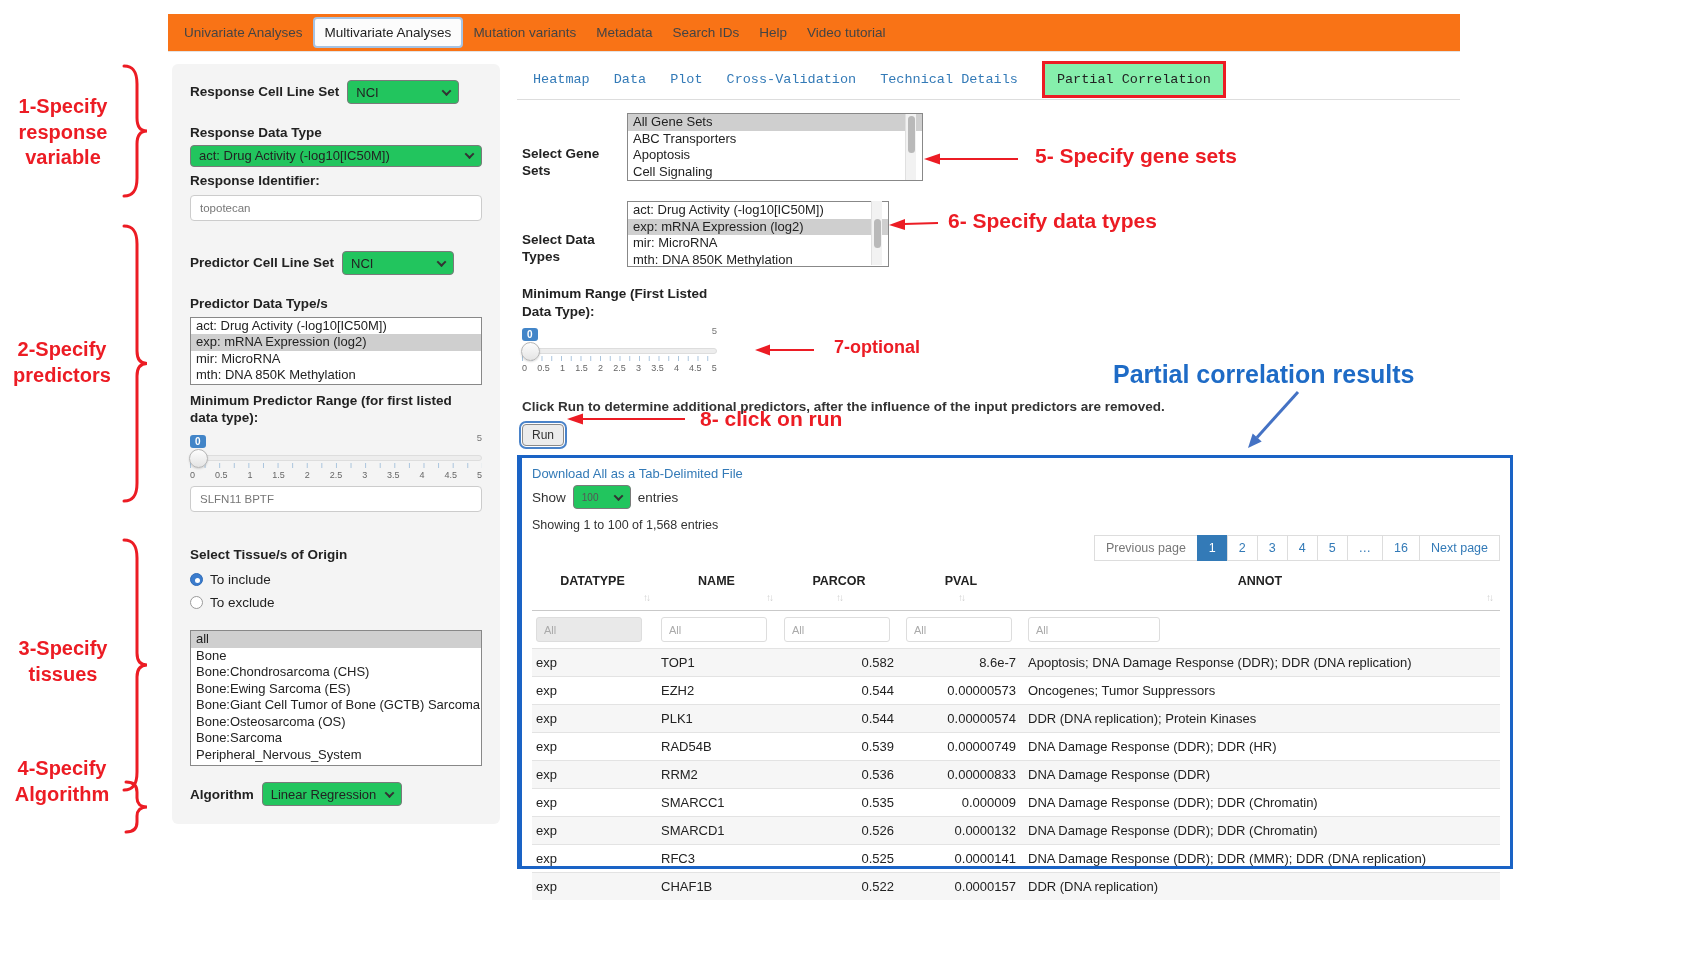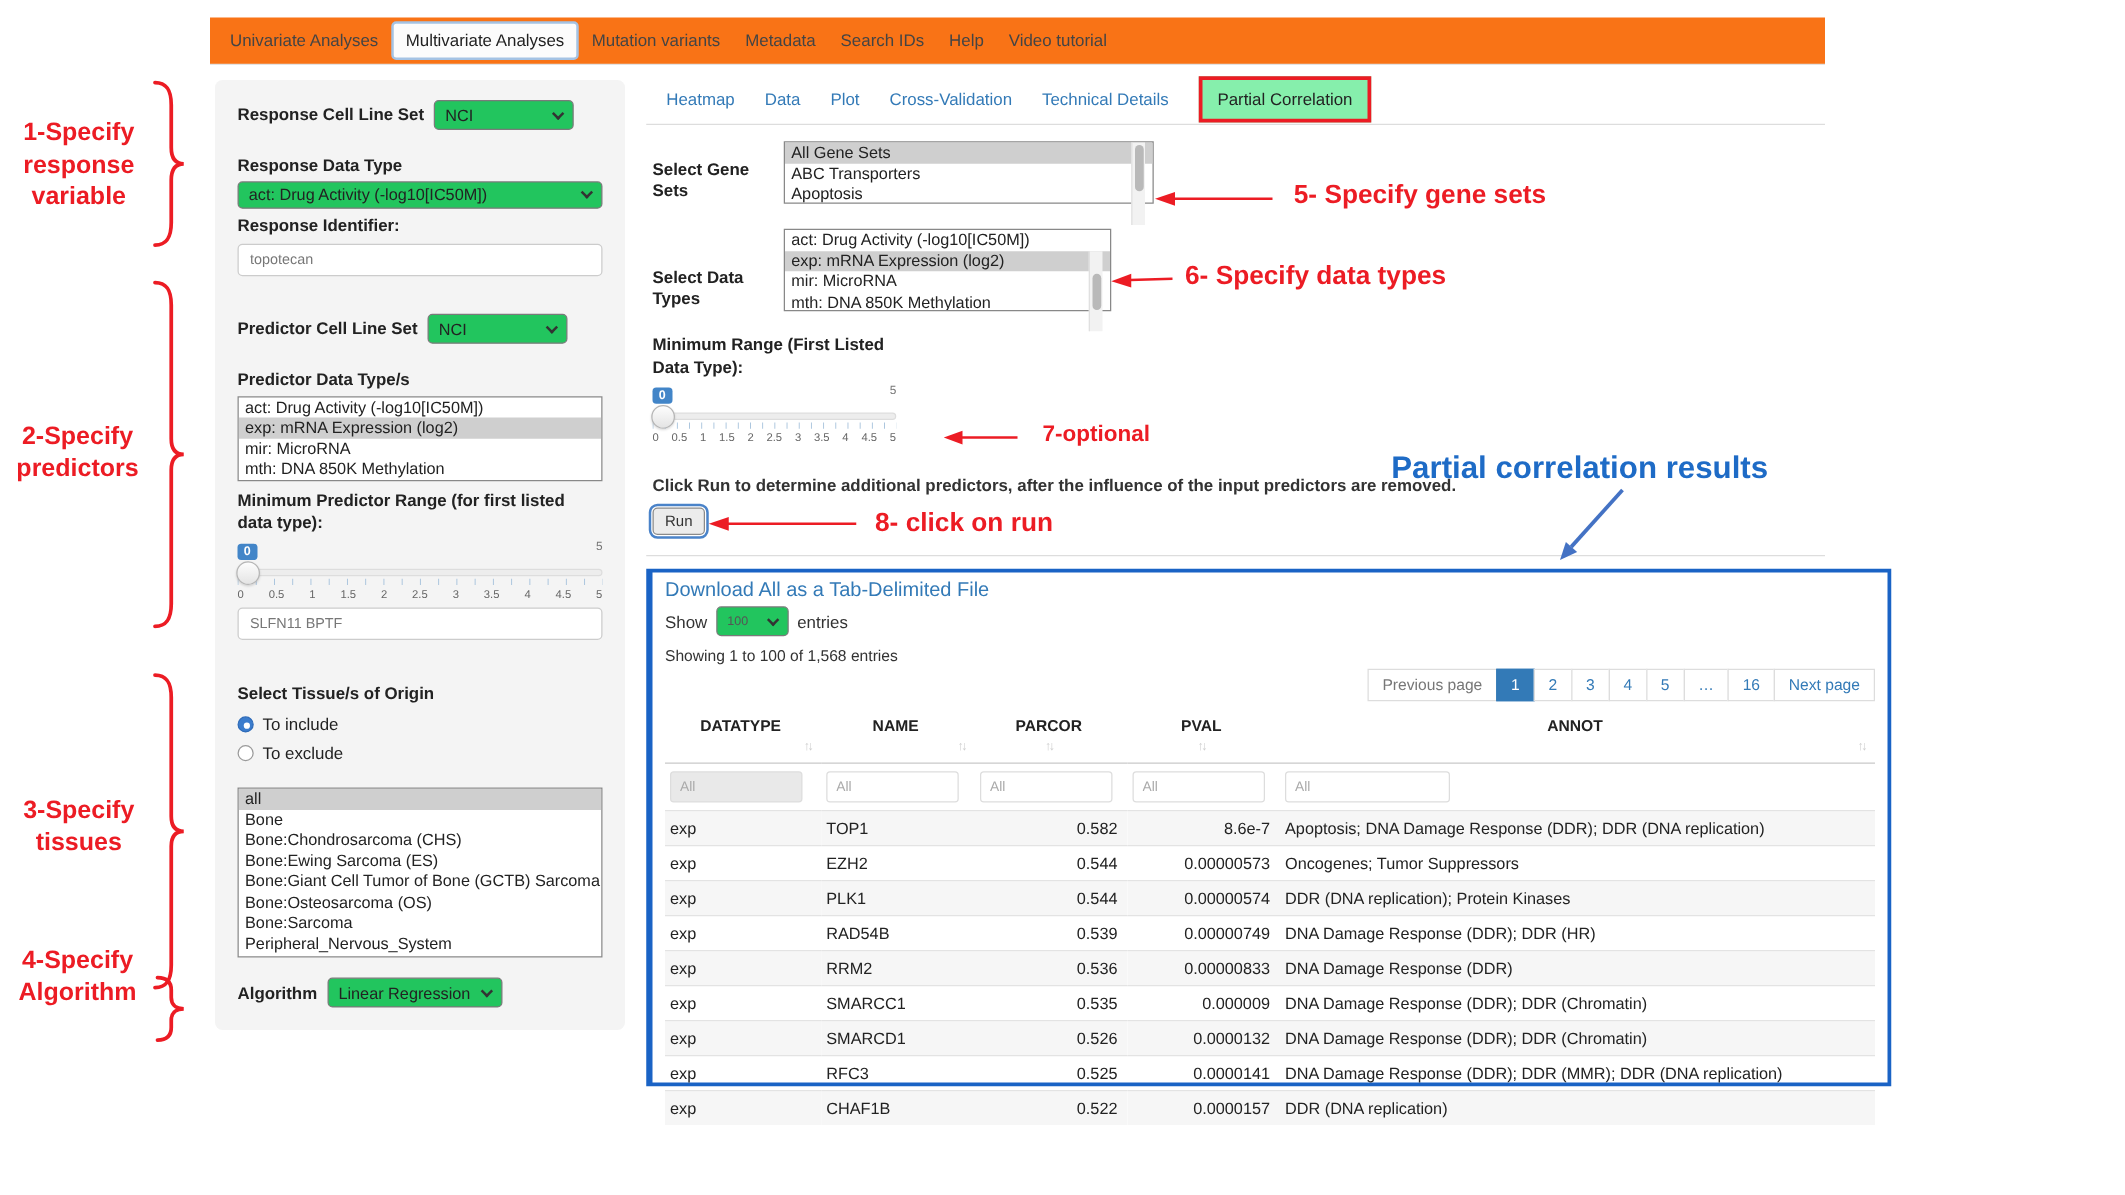--- a/index.html
+++ b/index.html
@@ -52,36 +52,36 @@
   .slider-track{position:relative; height:6px; background:#ededed; border:1px solid #ddd; border-radius:4px; margin-top:6px;}
   .slider-handle{position:absolute; left:-2px; top:-7px; width:19px; height:19px; border-radius:50%;
     background:linear-gradient(#fdfdfd,#e4e4e4); border:1px solid #b5b5b5; box-shadow:0 1px 2px rgba(0,0,0,.15); cursor:grab;}
   .slider-tickmarks{height:5px; margin-top:2px;
     background-image:linear-gradient(to right,#a9c4dd 1px,transparent 1px); background-size:5% 100%; background-repeat:repeat-x;}
   .slider-ticklabels{display:flex; justify-content:space-between; font-size:9px; color:#666; margin-top:2px;}
 
   
   .main{position:absolute; left:517px; top:60px; width:943px;}
   .tabbar{display:flex; align-items:center; gap:24px; height:40px; border-bottom:1px solid #ddd; padding-left:16px;}
-  .tab{font-size:13.5px; color:var(--link-blue); cursor:pointer; white-space:nowrap;}
+  .tab{font-size:13.5px; color:var(--link-blue); cursor:pointer; white-space:nowrap;font-family:Liberation Mono, monospace;}
   .tab.active{color:#222; border:3px solid var(--accent-red); padding:8px 12px; background:#86efac;}
   .field-row{display:flex; align-items:flex-end; gap:8px; margin-top:13px; padding-left:5px;}
   .field-row .blabel{width:97px; text-align:left; padding-bottom:1px;}
-  .gs-box{width:296px; height:50px;}
+  .gs-box{width:296px; height:68px;}
   .dt-box{width:262px; height:66px;}
   .range-block{margin-top:18px; padding-left:5px; width:200px;}
   .run-help{margin-top:26px; padding-left:5px; font-size:13.5px; font-weight:bold; color:#333;}
   .run-btn{margin:10px 0 0 5px; font-size:12px; color:#333; background:#ececec; border:1px solid #8a8a8a; border-radius:4px;
     padding:3px 9px; outline:2px solid #4a83c9; outline-offset:1px; cursor:pointer; font-family:inherit;}
   .main-divider{margin-top:16px; border-bottom:1px solid #ddd; width:100%;}
 
   
   .results{position:absolute; left:517px; top:455px; width:996px; height:414px;
     border:3px solid var(--panel-border); border-left-width:5px; background:#fff; padding:6px 10px;}
-  .dl-link{font-size:16px; color:var(--link-blue); cursor:pointer; display:inline-block;}
+  .dl-link{font-size:13px; color:var(--link-blue); cursor:pointer; display:inline-block;}
   .show-row{display:flex; align-items:center; gap:7px; margin-top:3px; font-size:13.5px; color:#333;}
   .show-select{width:58px; height:24px; font-size:10px; color:#555;}
   .showing{margin-top:9px; font-size:12.5px; color:#333;}
   .pagination{display:flex; justify-content:flex-end; margin-top:3px;}
   .pgbtn{border:1px solid #ddd; background:#fff; color:var(--link-blue); font-size:12.5px; padding:5px 11px; margin-left:-1px; cursor:pointer; white-space:nowrap;}
   .pgbtn.prev{color:#777;}
   .pgbtn.active{background:var(--link-blue); border-color:var(--link-blue); color:#fff;}
 
   table.results-table{width:100%; border-collapse:collapse; table-layout:fixed; margin-top:5px;}
   .results-table th{font-size:12.5px; font-weight:bold; color:#222; padding:8px 8px 7px 4px; border-bottom:1px solid #c9c9c9;}

